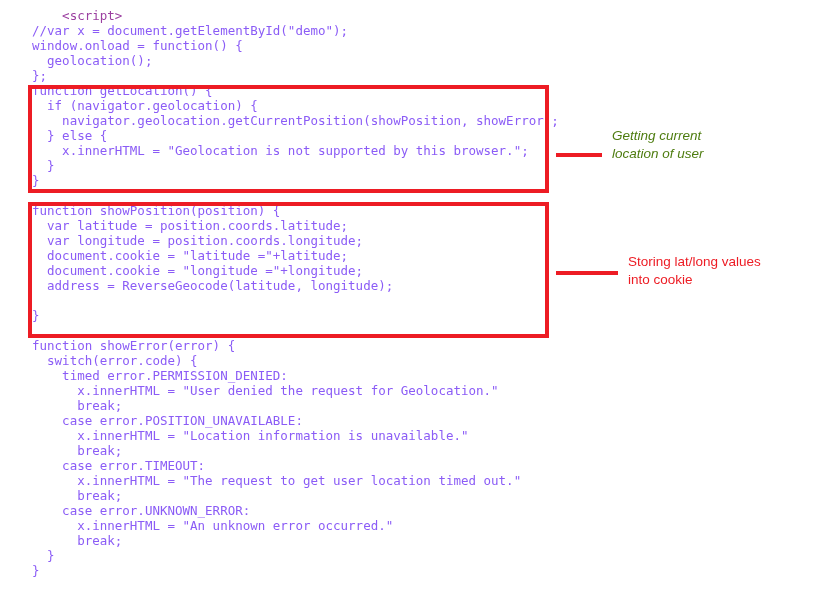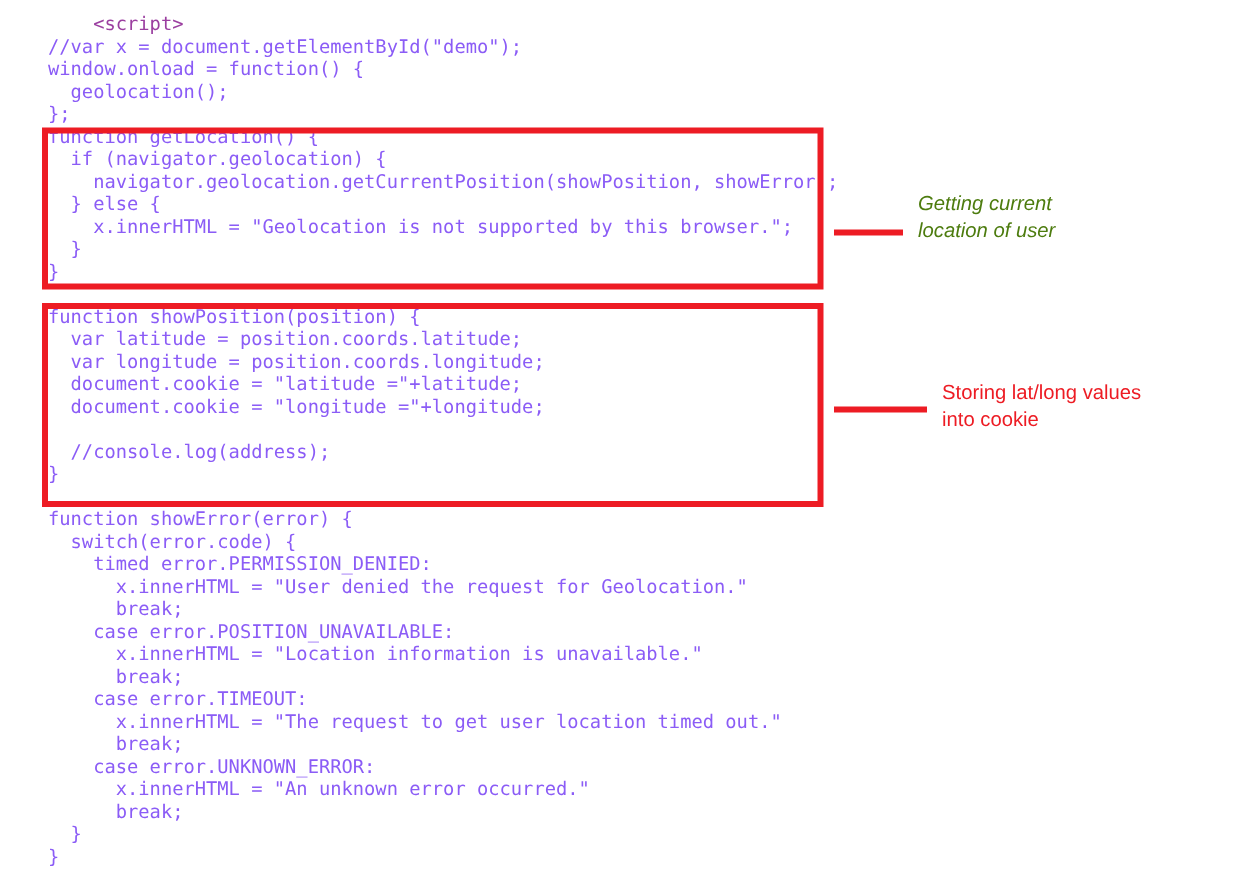--- a/index.html
+++ b/index.html
@@ -78,21 +78,21 @@
     <div class="code-line" style="top: 128px;">  } else {</div>
     <div class="code-line" style="top: 143px;">    x.innerHTML = "Geolocation is not supported by this browser.";</div>
     <div class="code-line" style="top: 158px;">  }</div>
     <div class="code-line" style="top: 173px;">}</div>
     <div class="code-line" style="top: 188px;"></div>
     <div class="code-line" style="top: 203px;">function showPosition(position) {</div>
     <div class="code-line" style="top: 218px;">  var latitude = position.coords.latitude;</div>
     <div class="code-line" style="top: 233px;">  var longitude = position.coords.longitude;</div>
     <div class="code-line" style="top: 248px;">  document.cookie = "latitude ="+latitude;</div>
     <div class="code-line" style="top: 263px;">  document.cookie = "longitude ="+longitude;</div>
-    <div class="code-line" style="top: 293px;">  //console.log(address);</div>
+    <div class="code-line" style="top: 278px;">  address = ReverseGeocode(latitude, longitude);</div>
     <div class="code-line" style="top: 308px;">}</div>
     <div class="code-line" style="top: 323px;"></div>
     <div class="code-line" style="top: 338px;">function showError(error) {</div>
     <div class="code-line" style="top: 353px;">  switch(error.code) {</div>
     <div class="code-line" style="top: 368px;">    timed error.PERMISSION_DENIED:</div>
     <div class="code-line" style="top: 383px;">      x.innerHTML = "User denied the request for Geolocation."</div>
     <div class="code-line" style="top: 398px;">      break;</div>
     <div class="code-line" style="top: 413px;">    case error.POSITION_UNAVAILABLE:</div>
     <div class="code-line" style="top: 428px;">      x.innerHTML = "Location information is unavailable."</div>
     <div class="code-line" style="top: 443px;">      break;</div>

